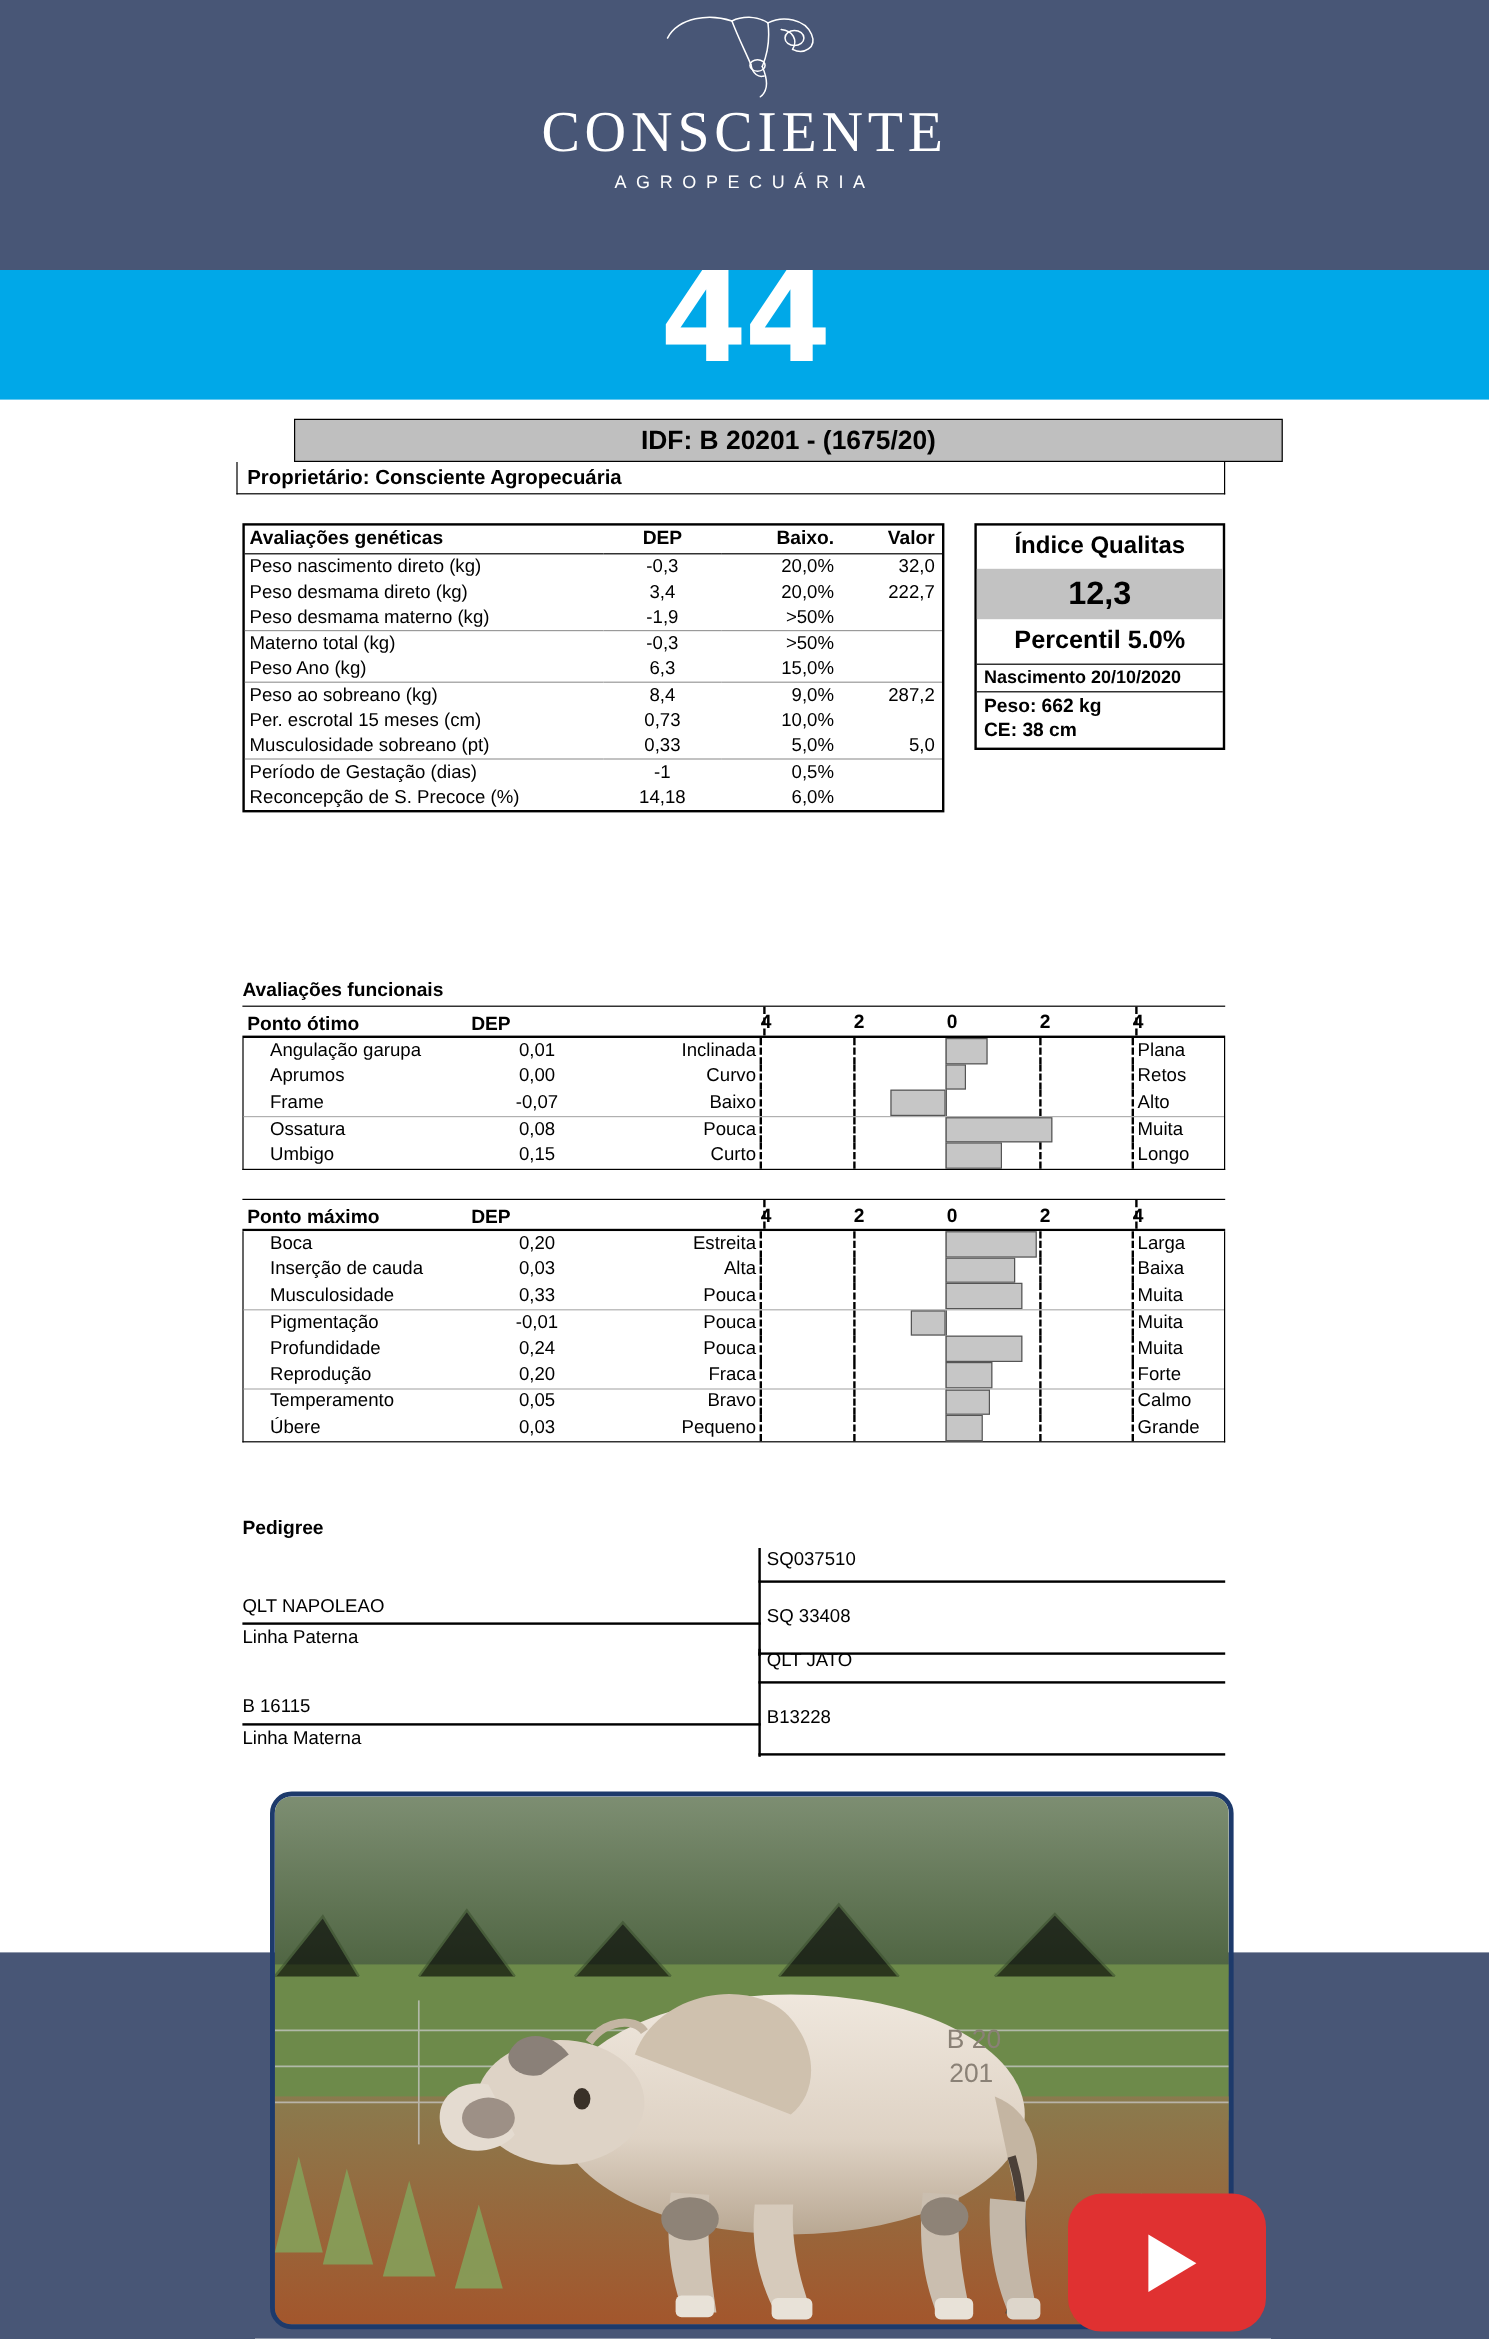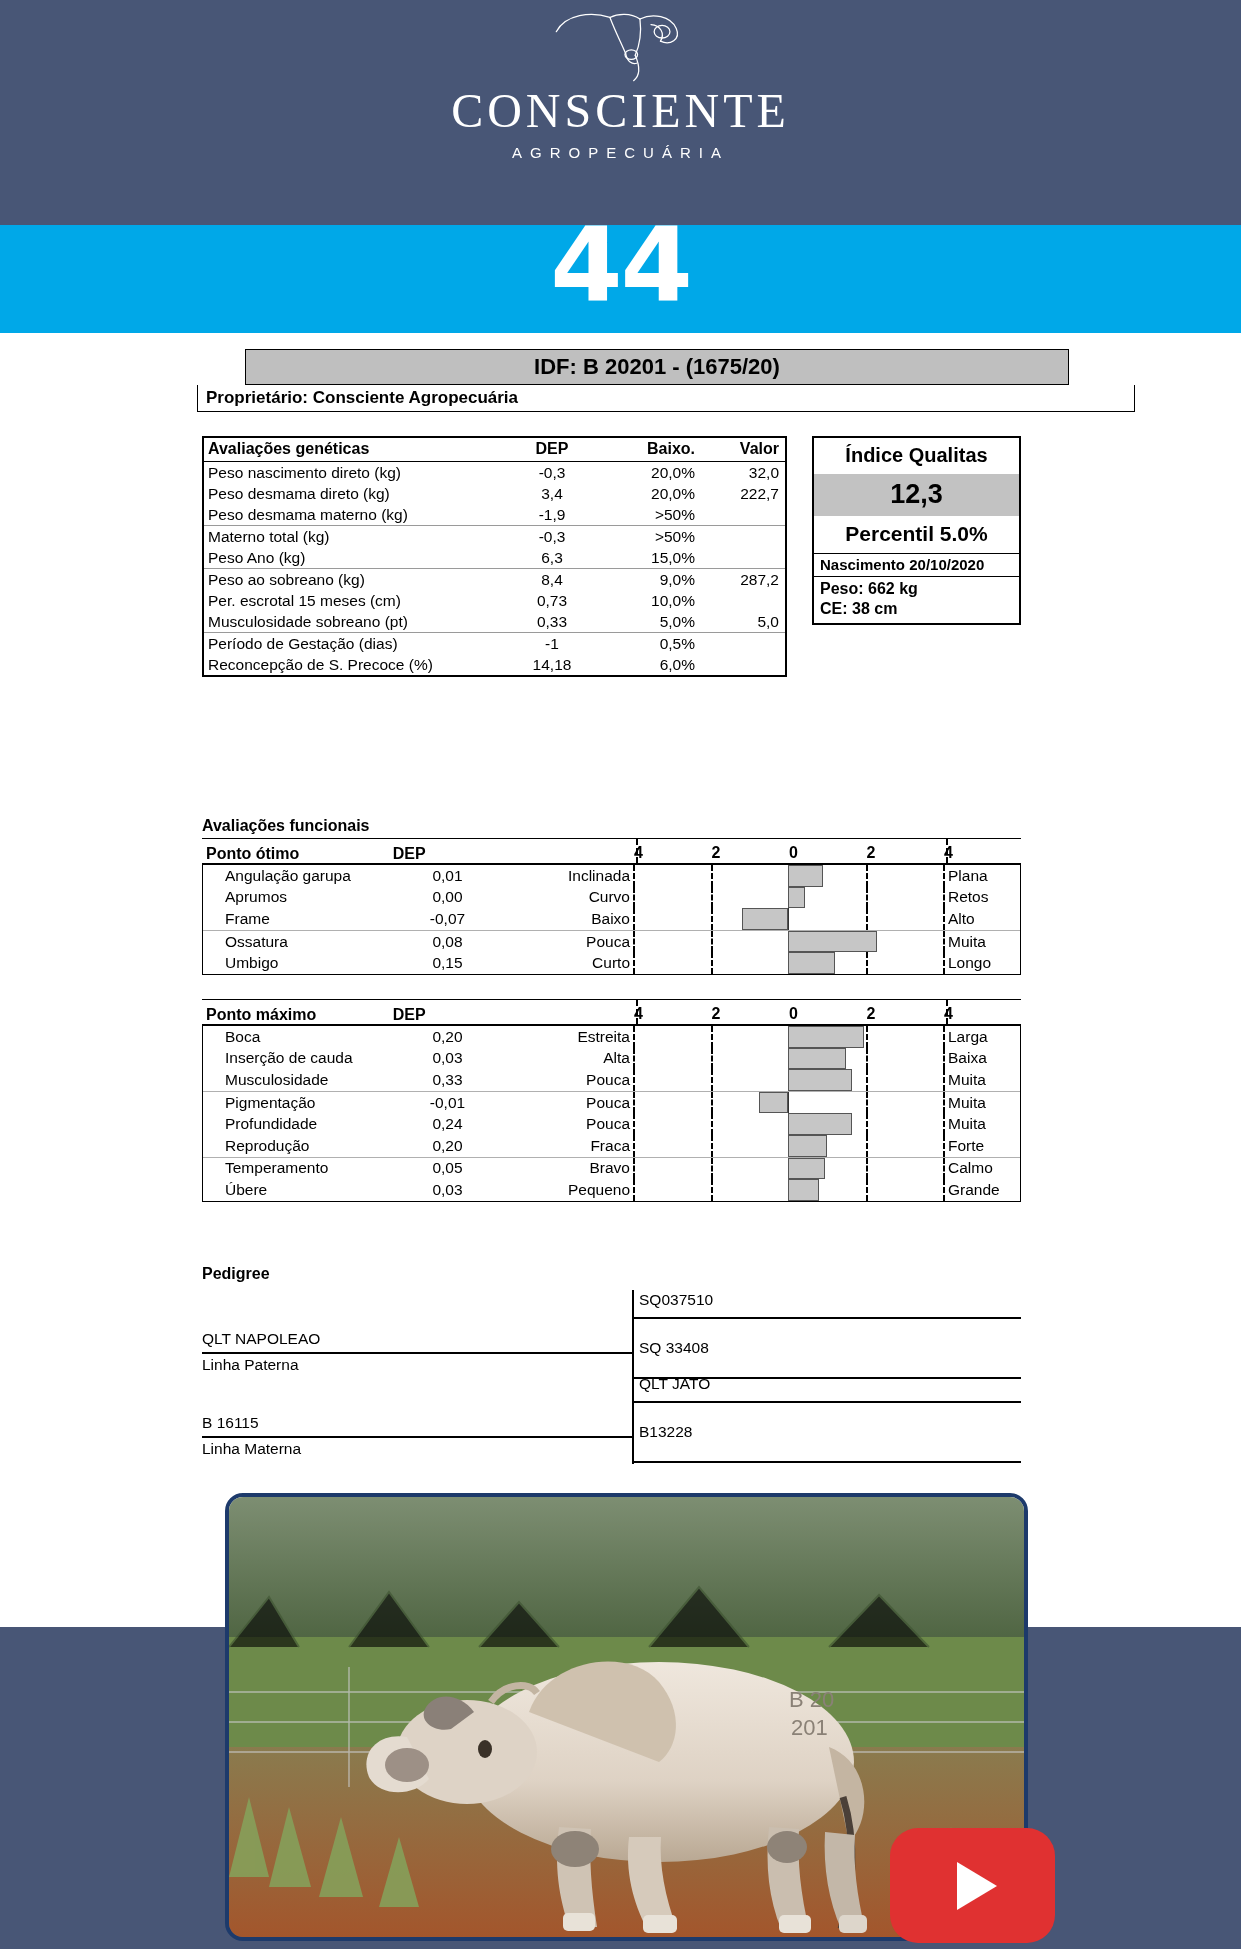--- a/index.html
+++ b/index.html
@@ -43,21 +43,21 @@
   }
 
   
   .idf-box{
     position:absolute;left:197px;top:349px;width:824px;height:36px;
     background:#bfbfbf;border:1px solid #000;box-sizing:border-box;
     display:flex;align-items:center;justify-content:center;
     font-size:22px;font-weight:bold;color:#000;margin-left:48px;
   }
   .owner-box{
-    position:absolute;left:197px;top:385px;width:938px;height:27px;
+    position:absolute;left:197px;top:385px;width:824px;height:27px;
     background:#ffffff;border:1px solid #000;border-top:none;box-sizing:border-box;
     display:flex;align-items:center;padding-left:8px;
     font-size:17px;font-weight:bold;color:#000;
   }
 
   
   .gen-table{
     position:absolute;left:202px;top:436px;width:585px;
     border:2px solid #000;box-sizing:border-box;background:#fff;
   }

